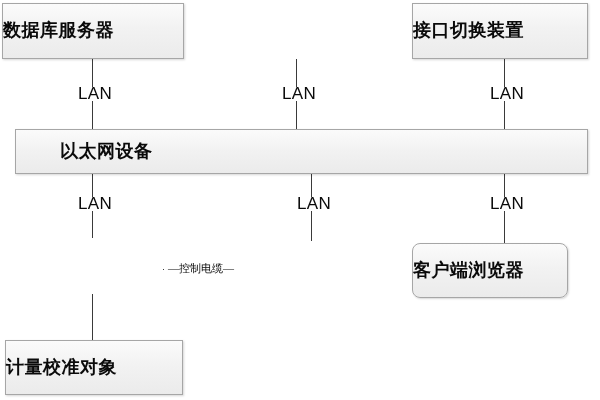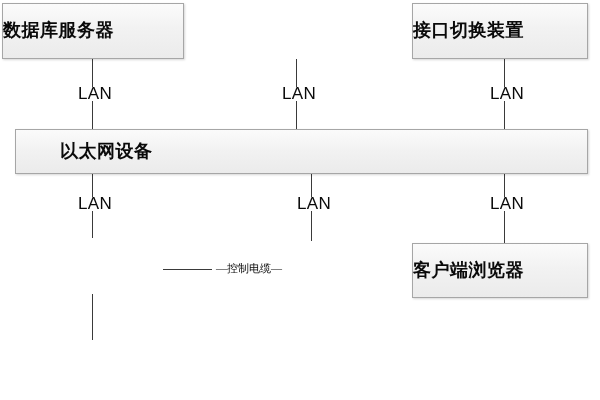--- a/index.html
+++ b/index.html
@@ -42,21 +42,21 @@
     line-height: 1.1;
   }
 
   
   #node-db        { left: 2px;   top: 3px;   width: 182px; height: 56px; font-size: 18px; }
   #node-web       { left: 207px; top: 3px;   width: 178px; height: 56px; font-size: 18px; }
   #node-control   { left: 412px; top: 3px;   width: 176px; height: 56px; font-size: 18px; }
   #node-ethernet  { left: 15px;  top: 129px; width: 573px; height: 45px; font-size: 18px; padding-left: 44px; }
   #node-switch    { left: 25px;  top: 238px; width: 138px; height: 56px; font-size: 17px; }
   #node-metering  { left: 237px; top: 241px; width: 148px; height: 55px; font-size: 18px; }
-  #node-browser   { left: 412px; top: 243px; width: 176px; height: 55px; font-size: 18px; }
+  #node-browser   { left: 412px; top: 243px; width: 156px; height: 55px; font-size: 18px; border-radius: 8px; }
   #node-target    { left: 5px;   top: 340px; width: 178px; height: 55px; font-size: 18px; }
 
   
   .vline {
     position: absolute;
     width: 1px;
     background: #3a3a3a;
   }
   .hline {
     position: absolute;
@@ -126,28 +126,31 @@
   <div class="node" id="node-ethernet">
     <span class="node-label">以太网设备</span>
   </div>
 
 
 
   <div class="node" id="node-browser">
     <span class="node-label">客户端浏览器</span>
   </div>
 
+  <div class="node" id="node-target">
+    <span class="node-label">计量校准对象</span>
+  </div>
 
   <div class="edge-label" style="left:76px; top:87px; width:32px;">LAN</div>
 
   <div class="edge-label" style="left:280px; top:87px; width:32px;">LAN</div>
 
   <div class="edge-label" style="left:488px; top:87px; width:32px;">LAN</div>
 
   <div class="edge-label" style="left:76px; top:197px; width:32px;">LAN</div>
 
   <div class="edge-label" style="left:295px; top:197px; width:32px;">LAN</div>
 
   <div class="edge-label" style="left:488px; top:197px; width:32px;">LAN</div>
 
-  <div class="edge-label-cn" style="left:164px; top:262px; width:72px;margin-left:48px;">—控制电缆—</div>
+  <div class="edge-label-cn" style="left:164px; top:262px; width:72px;">—控制电缆—</div>
 
 </div>
 
 </body></html>

